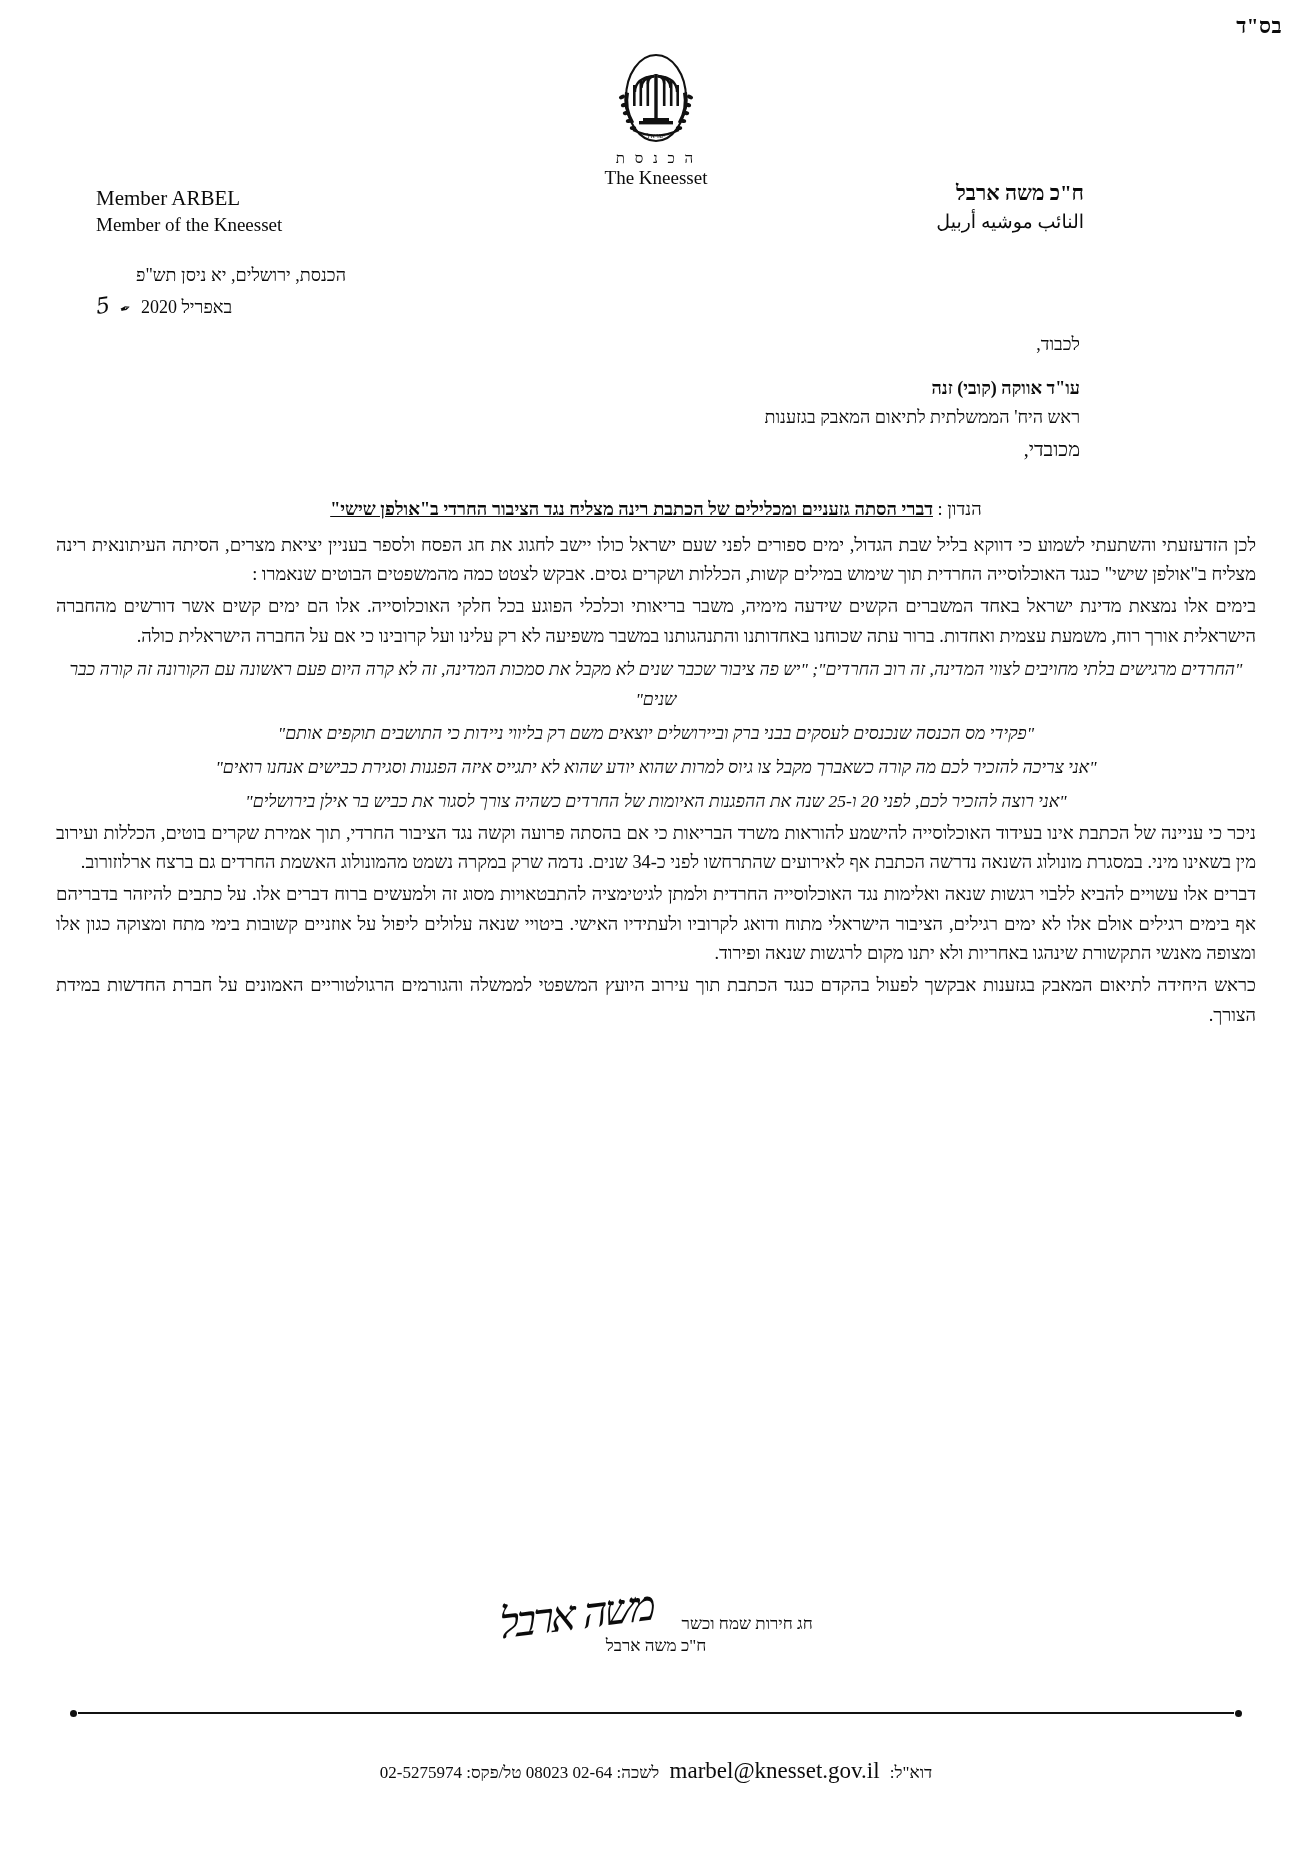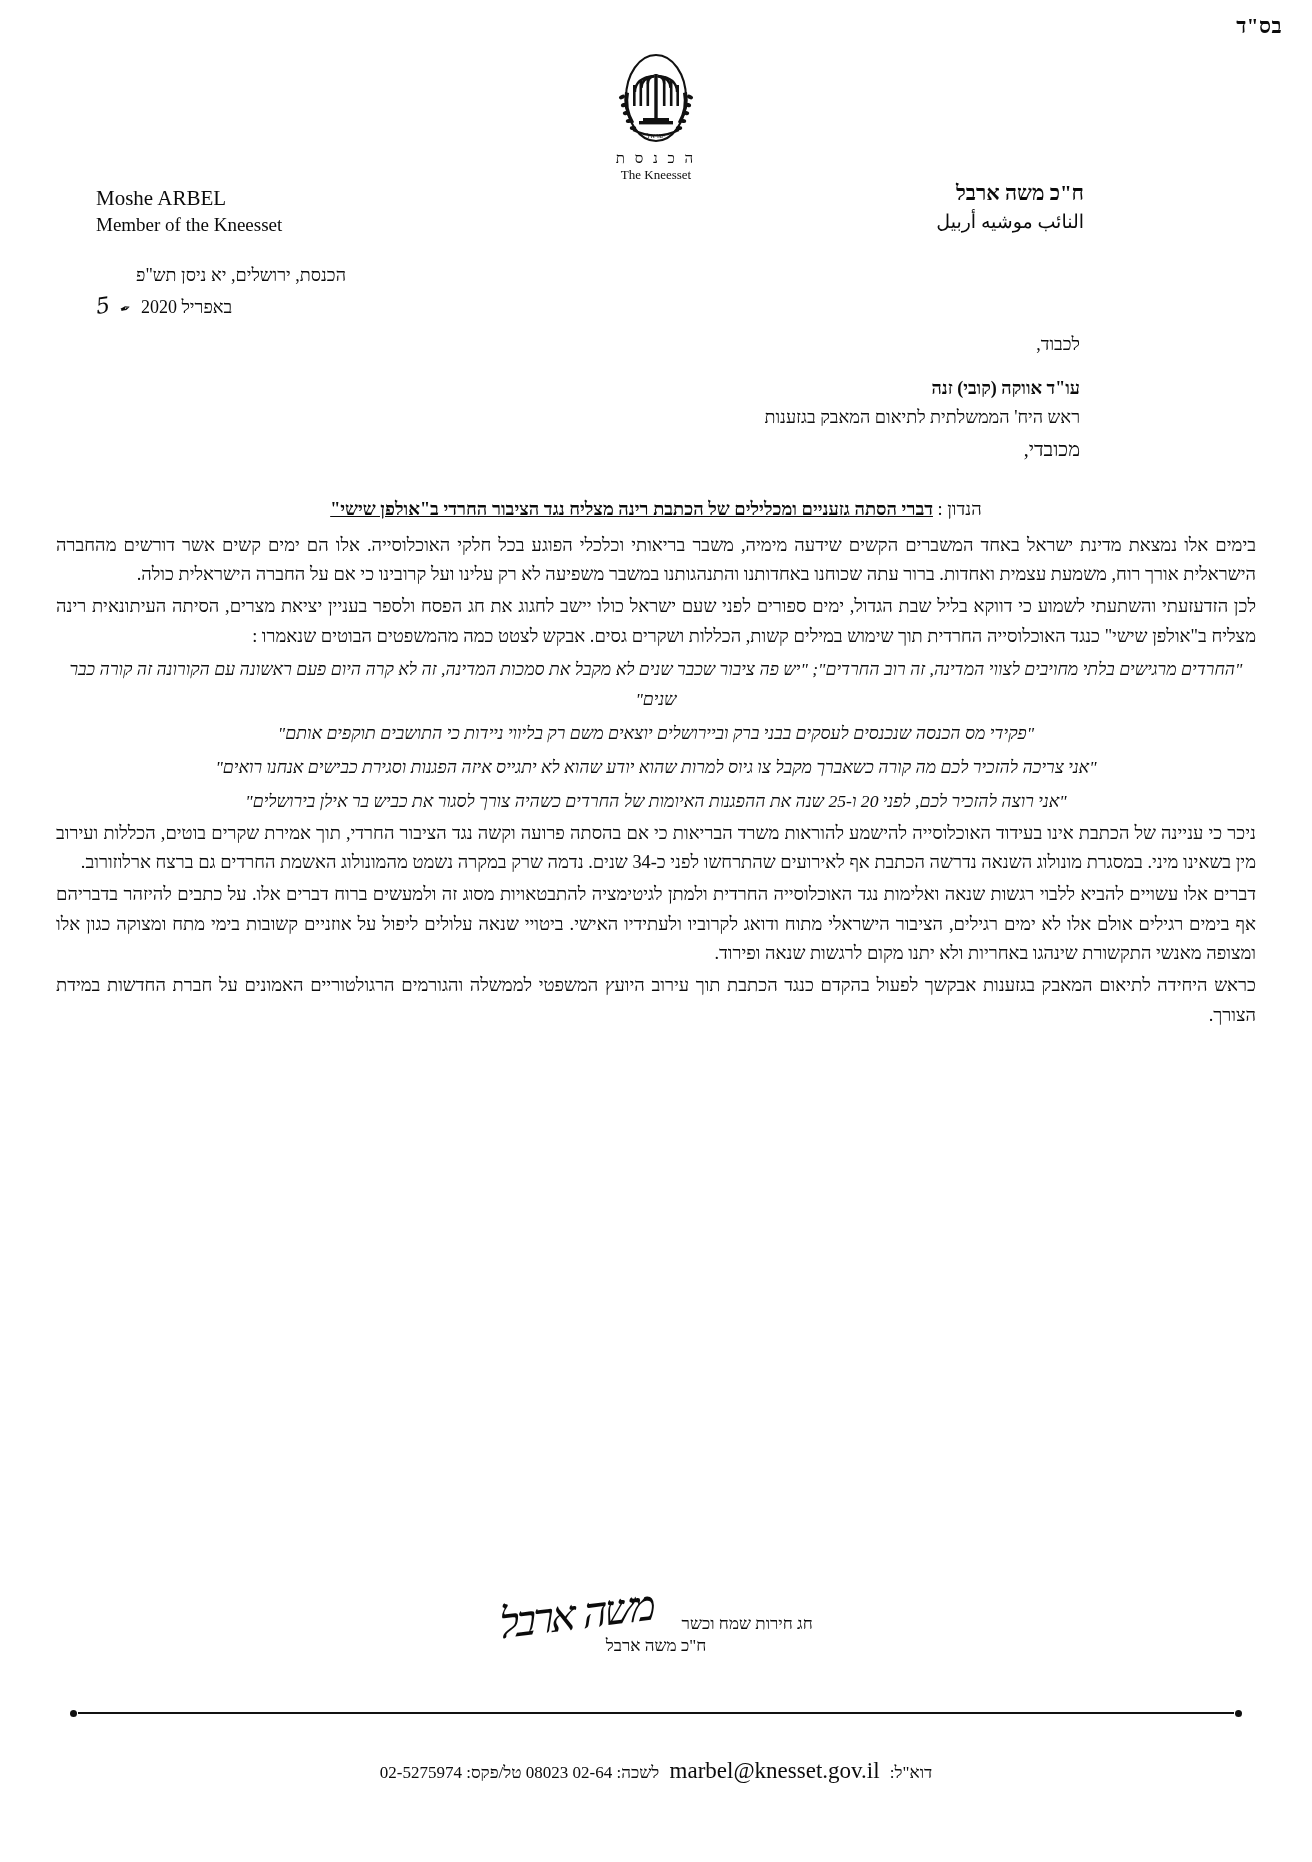--- a/index.html
+++ b/index.html
@@ -44,21 +44,21 @@
     height: 92px;
     display: inline-block;
   }
   .emblem-caption-he {
     font-size: 15px;
     letter-spacing: 3px;
     margin-top: 2px;
     font-family: "Liberation Serif", serif;
   }
   .emblem-caption-en {
-    font-size: 13px;
+    font-size: 19px;
     font-family: "Liberation Serif", serif;
     margin-top: 0px;
   }
 
   
   .name-en {
     position: absolute;
     top: 184px;
     left: 96px;
     text-align: left;
@@ -282,21 +282,21 @@
           <path d="M51.2 32 q0 -7 -6.5 -8"></path>
         </g>
         <text x="43" y="86" font-size="7" text-anchor="middle" fill="#111" font-family="DejaVu Sans, sans-serif">ישראל</text>
       </svg>
     </span>
     <div class="emblem-caption-he">ה כ נ ס ת</div>
     <div class="emblem-caption-en">The Kneesset</div>
   </div>
 
   <div class="name-en">
-    <div class="l1">Moshe ARBEL</div>
+    <div class="l1">Member ARBEL</div>
     <div class="l2">Member of the Kneesset</div>
   </div>
 
   <div class="name-he">
     <div class="l1">ח"כ משה ארבל</div>
     <div class="l2">النائب موشيه أربيل</div>
   </div>
 
   <div class="datebox">
     <div>הכנסת, ירושלים, יא ניסן תש"פ</div>
@@ -313,22 +313,22 @@
     <div class="n2">ראש היח' הממשלתית לתיאום המאבק בגזענות</div>
   </div>
   <div class="mechubadi">מכובדי,</div>
 
   <div class="body">
     <div class="subject">
       <span class="lbl">הנדון :</span>
       <span class="txt">דברי הסתה גזעניים ומכלילים של הכתבת רינה מצליח נגד הציבור החרדי ב"אולפן שישי"</span>
     </div>
 
+    <p class="ind">לכן הזדעזעתי והשתעתי לשמוע כי דווקא בליל שבת הגדול, ימים ספורים לפני שעם ישראל כולו יישב לחגוג את חג הפסח ולספר בעניין יציאת מצרים, הסיתה העיתונאית רינה מצליח ב"אולפן שישי" כנגד האוכלוסייה החרדית תוך שימוש במילים קשות, הכללות ושקרים גסים. אבקש לצטט כמה מהמשפטים הבוטים שנאמרו :</p>
     <p class="ind">בימים אלו נמצאת מדינת ישראל באחד המשברים הקשים שידעה מימיה, משבר בריאותי וכלכלי הפוגע בכל חלקי האוכלוסייה. אלו הם ימים קשים אשר דורשים מהחברה הישראלית אורך רוח, משמעת עצמית ואחדות. ברור עתה שכוחנו באחדותנו והתנהגותנו במשבר משפיעה לא רק עלינו ועל קרובינו כי אם על החברה הישראלית כולה.</p>
-    <p class="ind">לכן הזדעזעתי והשתעתי לשמוע כי דווקא בליל שבת הגדול, ימים ספורים לפני שעם ישראל כולו יישב לחגוג את חג הפסח ולספר בעניין יציאת מצרים, הסיתה העיתונאית רינה מצליח ב"אולפן שישי" כנגד האוכלוסייה החרדית תוך שימוש במילים קשות, הכללות ושקרים גסים. אבקש לצטט כמה מהמשפטים הבוטים שנאמרו :</p>
 
     <div class="quote">"החרדים מרגישים בלתי מחויבים לצווי המדינה, זה רוב החרדים"; "יש פה ציבור שכבר שנים לא מקבל את סמכות המדינה, זה לא קרה היום פעם ראשונה עם הקורונה זה קורה כבר שנים"</div>
     <div class="quote">"פקידי מס הכנסה שנכנסים לעסקים בבני ברק וביירושלים יוצאים משם רק בליווי ניידות כי התושבים תוקפים אותם"</div>
     <div class="quote">"אני צריכה להזכיר לכם מה קורה כשאברך מקבל צו גיוס למרות שהוא יודע שהוא לא יתגייס איזה הפגנות וסגירת כבישים אנחנו רואים"</div>
     <div class="quote">"אני רוצה להזכיר לכם, לפני 20 ו-25 שנה את ההפגנות האיומות של החרדים כשהיה צורך לסגור את כביש בר אילן בירושלים"</div>
 
     <p class="ind">ניכר כי עניינה של הכתבת אינו בעידוד האוכלוסייה להישמע להוראות משרד הבריאות כי אם בהסתה פרועה וקשה נגד הציבור החרדי, תוך אמירת שקרים בוטים, הכללות ועירוב מין בשאינו מיני. במסגרת מונולוג השנאה נדרשה הכתבת אף לאירועים שהתרחשו לפני כ-34 שנים. נדמה שרק במקרה נשמט מהמונולוג האשמת החרדים גם ברצח ארלוזורוב.</p>
     <p class="ind">דברים אלו עשויים להביא ללבוי רגשות שנאה ואלימות נגד האוכלוסייה החרדית ולמתן לגיטימציה להתבטאויות מסוג זה ולמעשים ברוח דברים אלו. על כתבים להיזהר בדבריהם אף בימים רגילים אולם אלו לא ימים רגילים, הציבור הישראלי מתוח ודואג לקרוביו ולעתידיו האישי. ביטויי שנאה עלולים ליפול על אוזניים קשובות בימי מתח ומצוקה כגון אלו ומצופה מאנשי התקשורת שינהגו באחריות ולא יתנו מקום לרגשות שנאה ופירוד.</p>
     <p class="ind">כראש היחידה לתיאום המאבק בגזענות אבקשך לפעול בהקדם כנגד הכתבת תוך עירוב היועץ המשפטי לממשלה והגורמים הרגולטוריים האמונים על חברת החדשות במידת הצורך.</p>
   </div>

